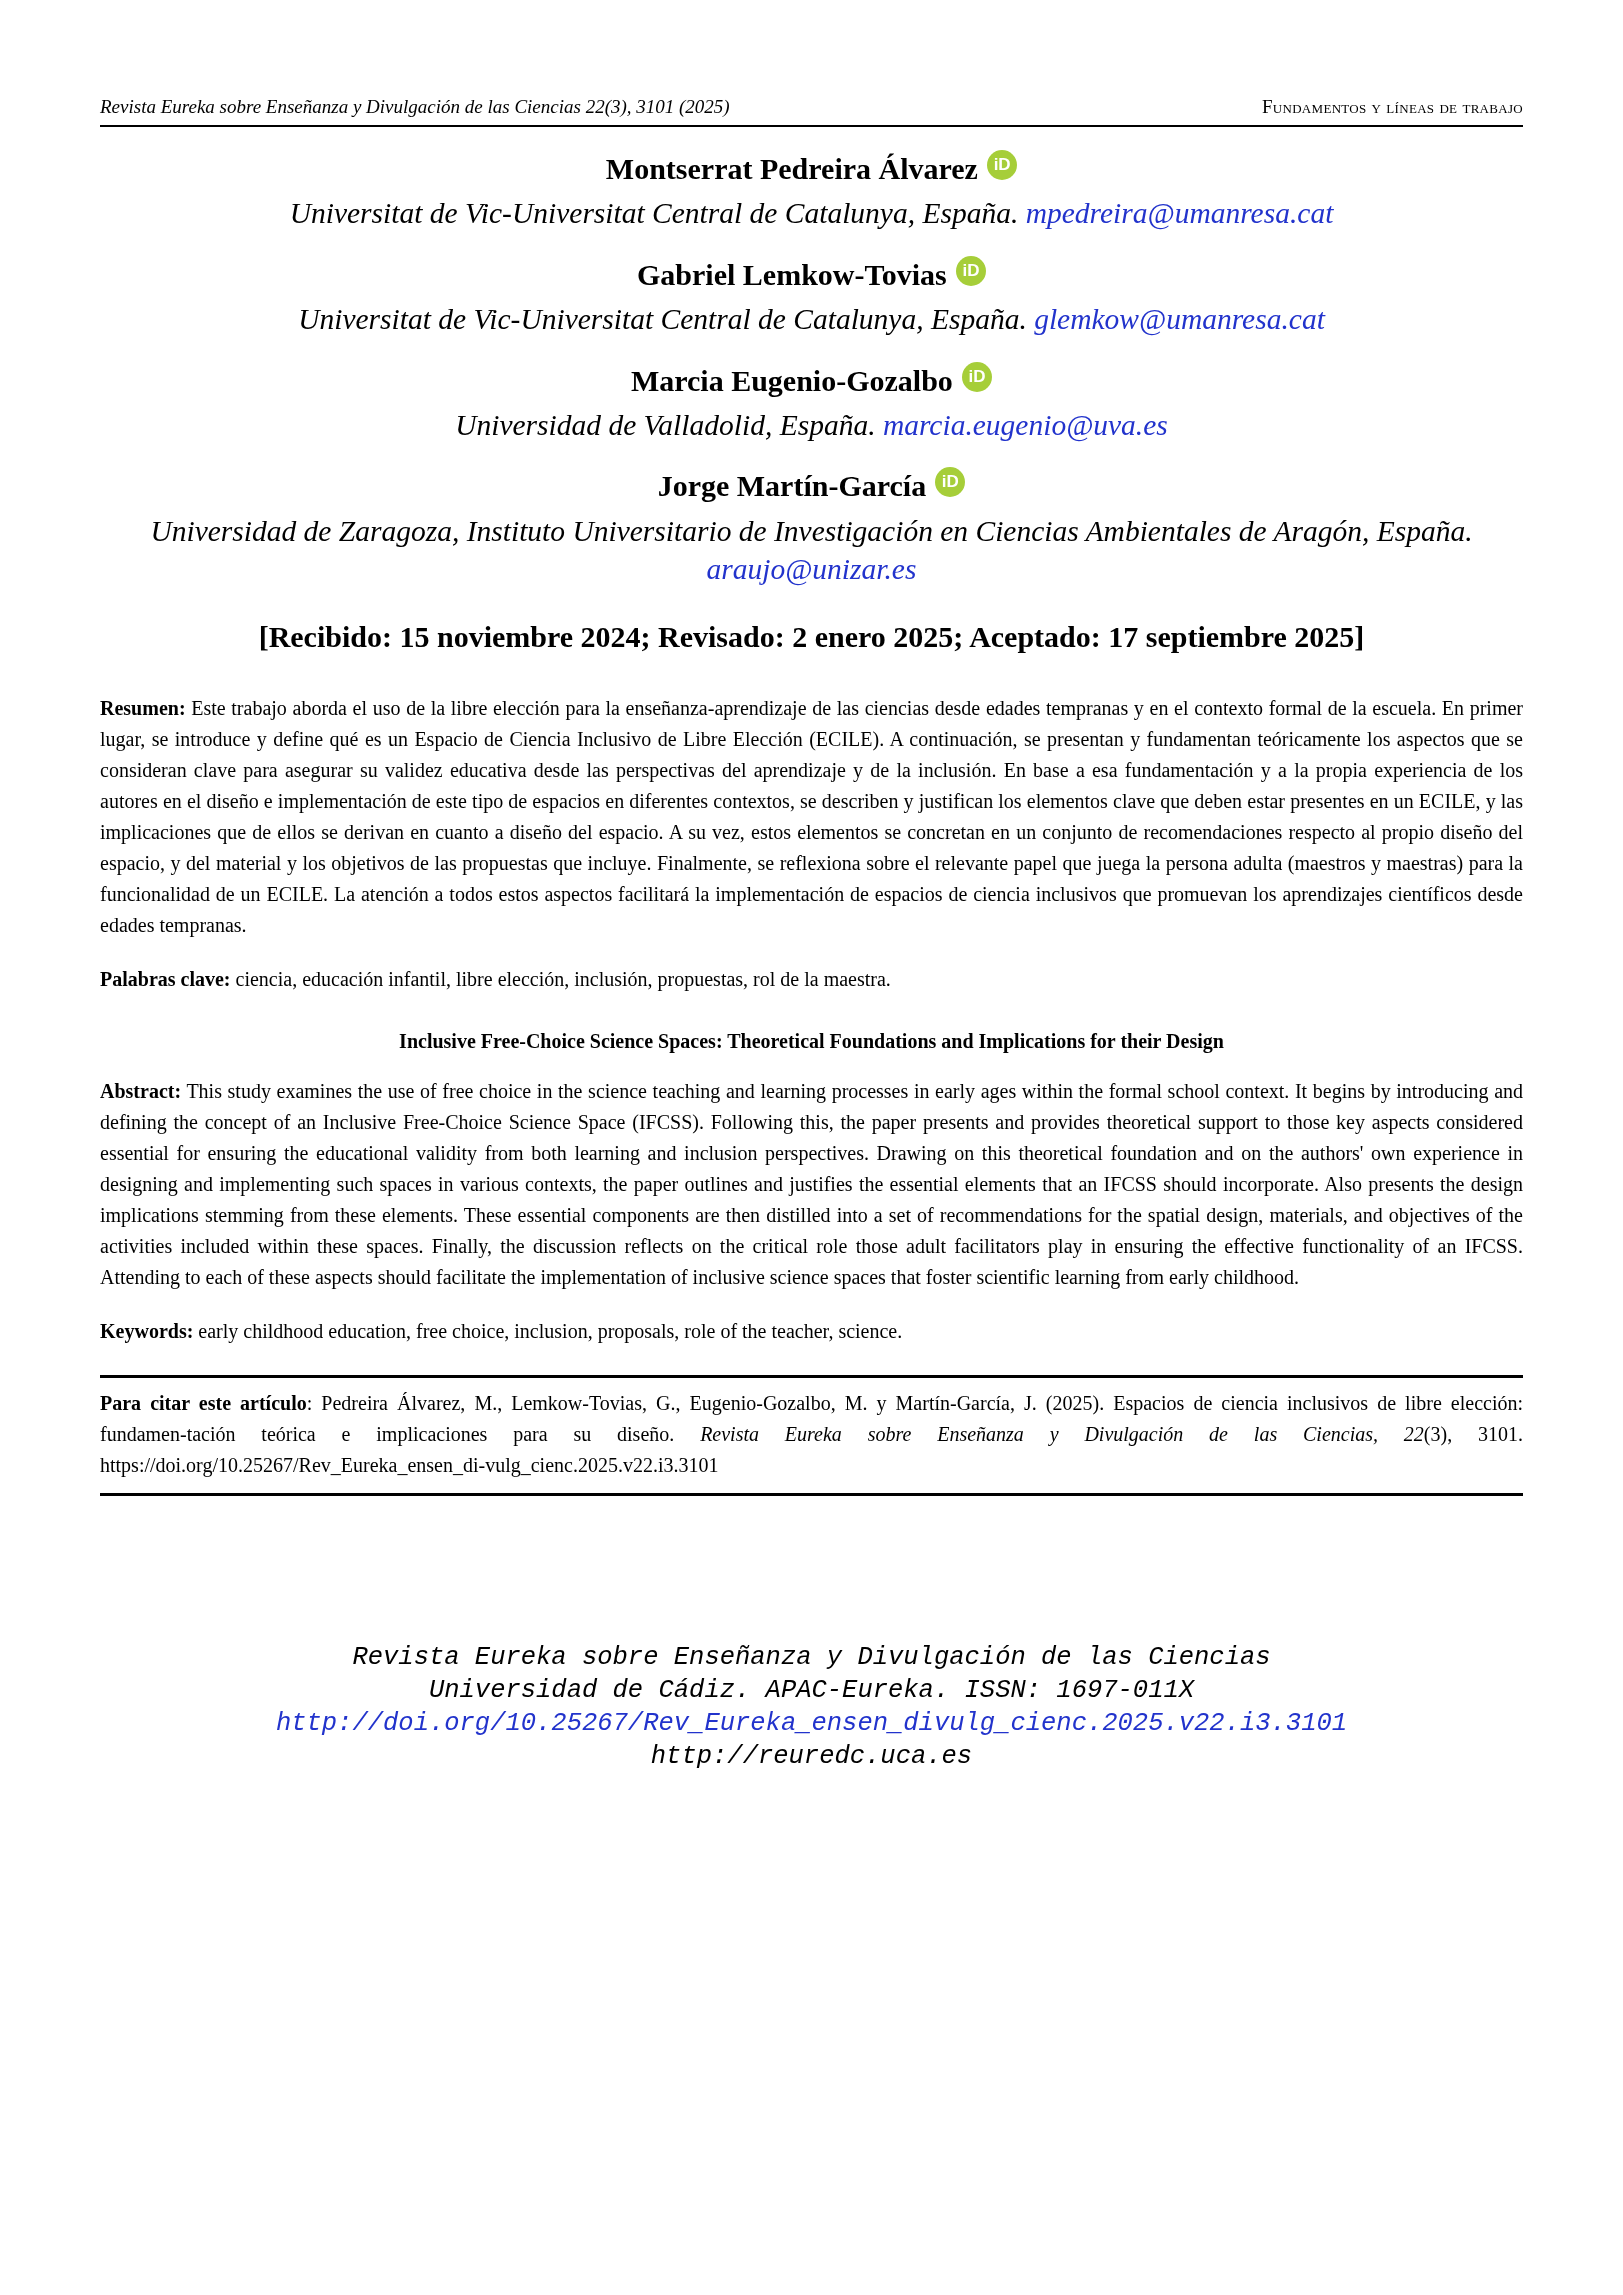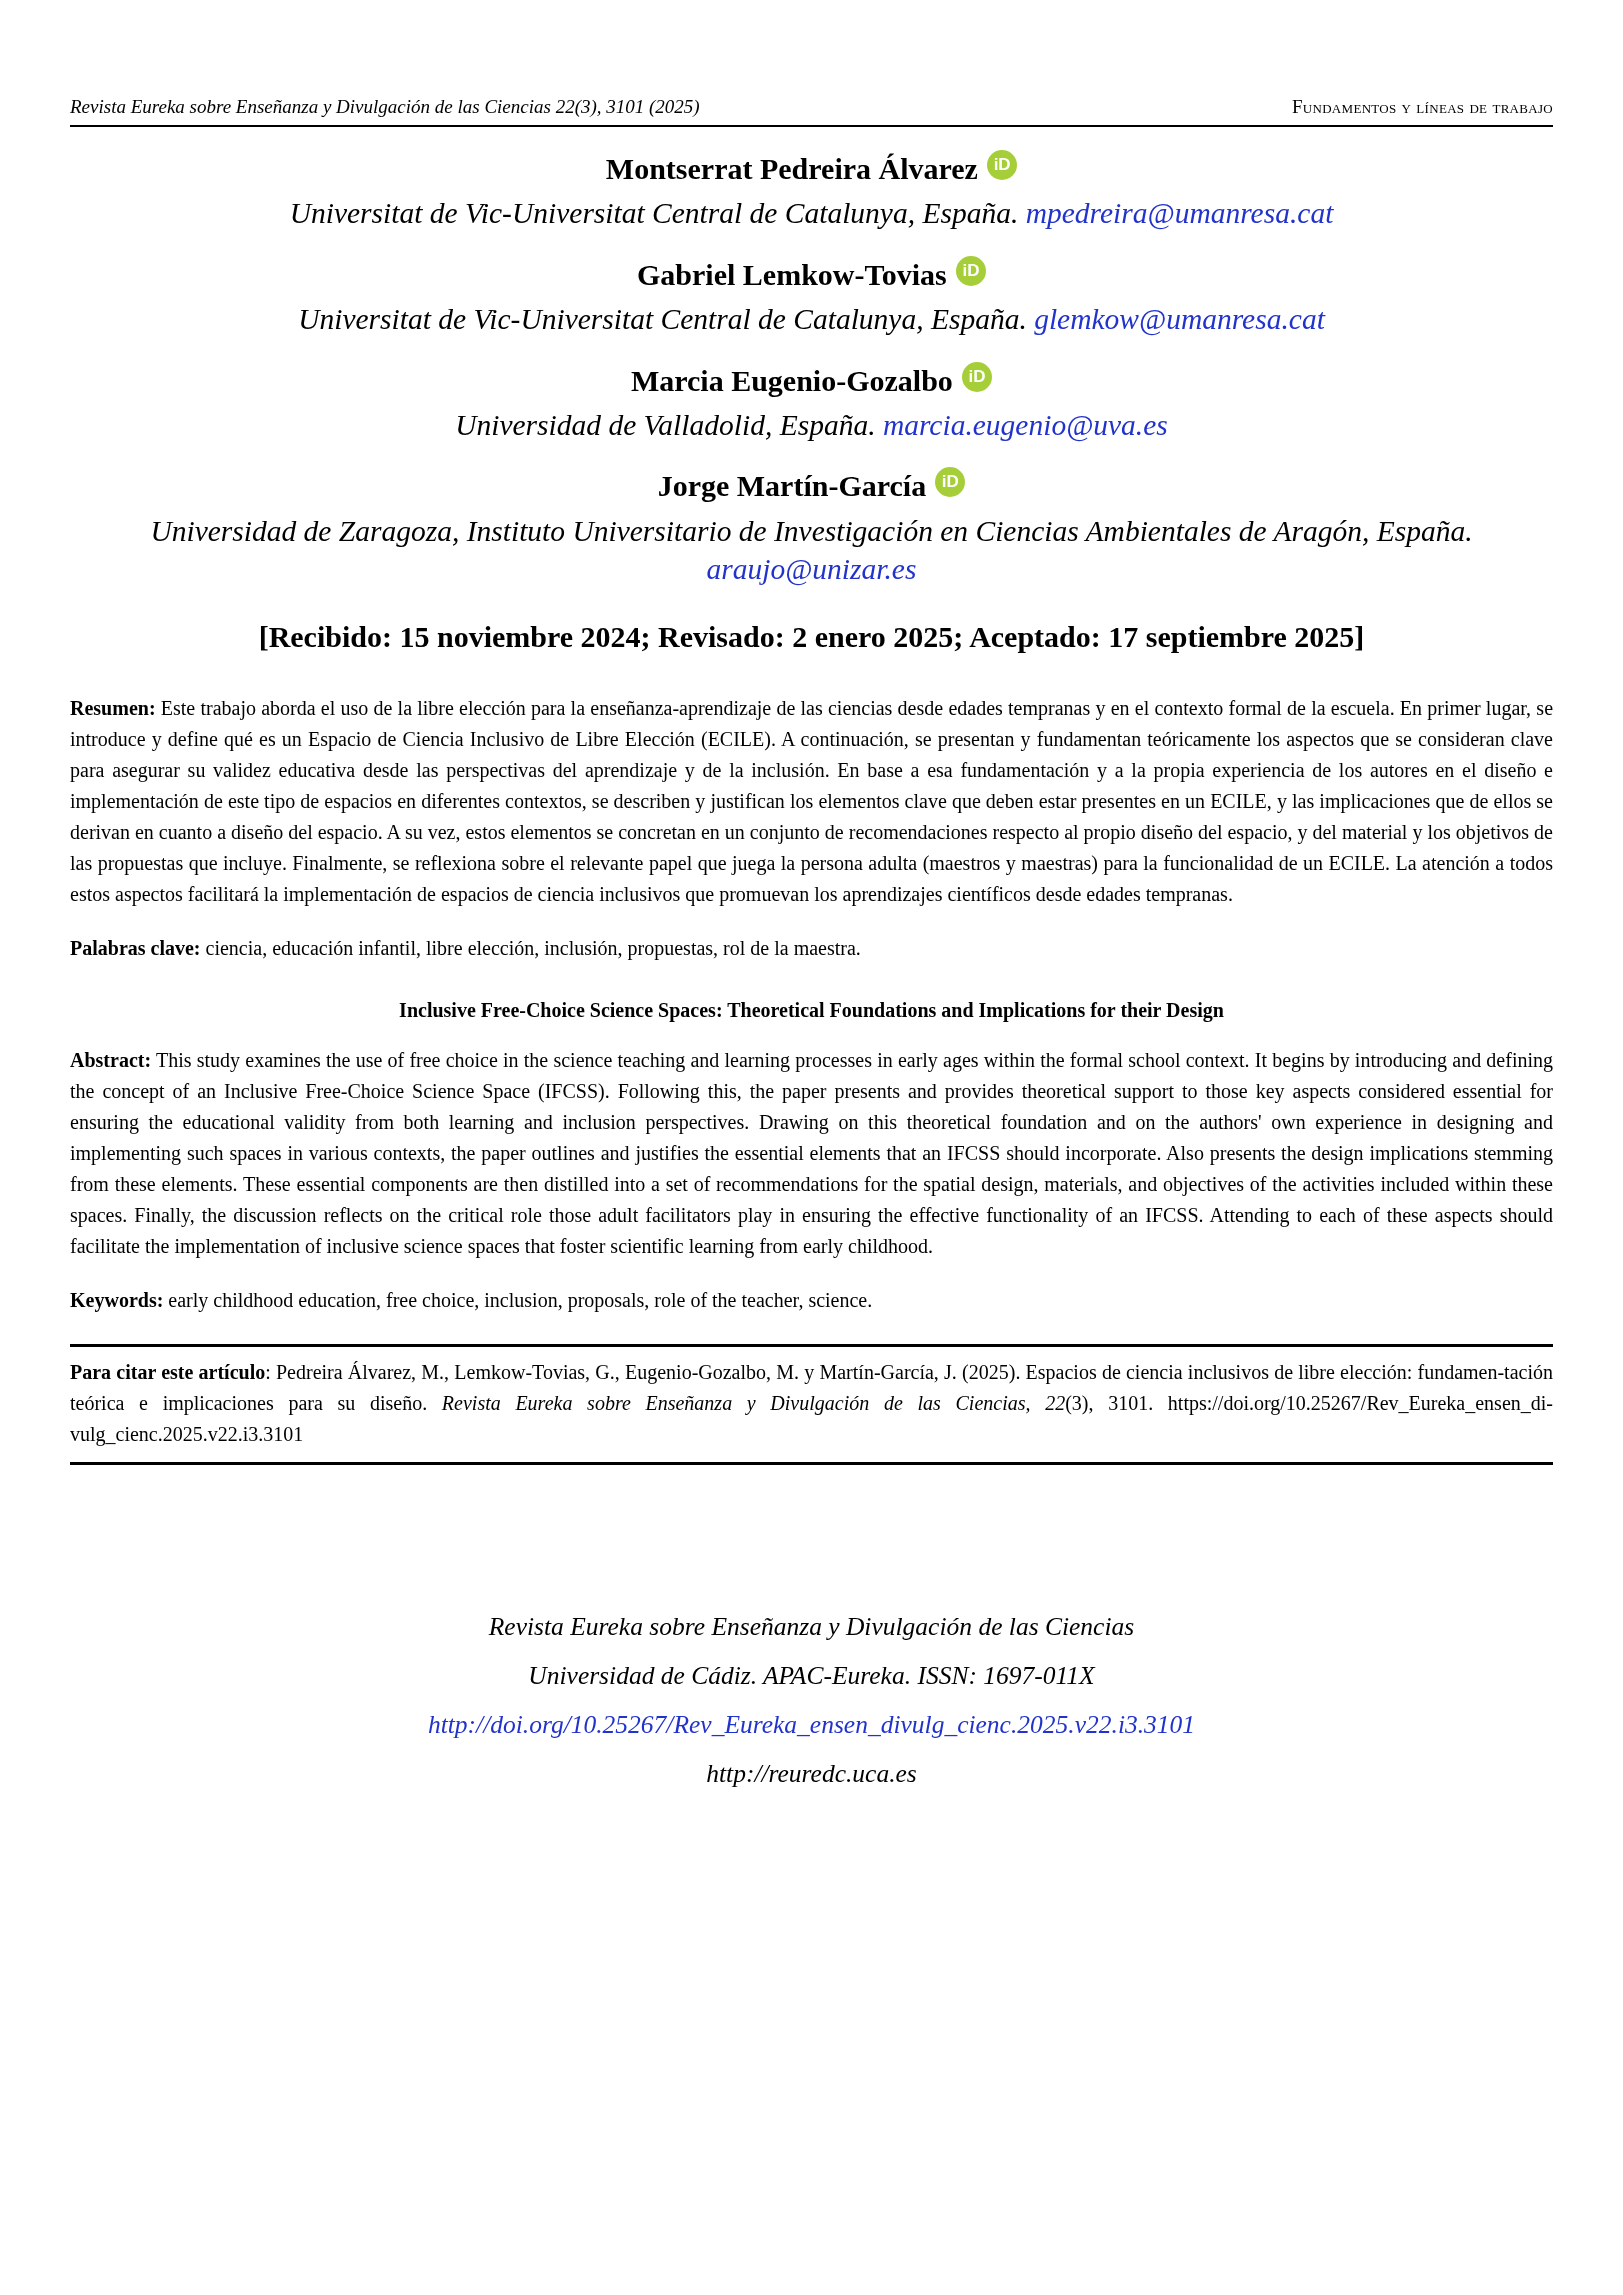--- a/index.html
+++ b/index.html
@@ -6,21 +6,21 @@
     --link:#2233cc;
     --orcid:#A6CE39;
   }
   html,body{margin:0;padding:0;}
   body{
     width:1623px;height:2295px;
     background:#ffffff;color:#000;
     font-family:"Liberation Serif","DejaVu Serif",serif;
     position:relative;overflow:hidden;
   }
-  .page{padding:0 70px;}
+  .page{padding:0 100px;}
   
   .header{
     display:flex;justify-content:space-between;align-items:flex-end;
     padding-top:96px;padding-bottom:6.5px;border-bottom:2.6px solid #000;
   }
   .header-left{font-style:italic;font-size:19px;}
   .header-right{font-variant:small-caps;font-size:19px;letter-spacing:0.3px;}
   
   .title{margin:110px 0 0;text-align:center;font-size:43px;font-weight:bold;line-height:58px;}
   
@@ -44,21 +44,21 @@
   .abstract{margin-top:18.3px;}
   .keywords{margin-top:23.6px;}
   
   .cite-block{
     margin-top:27.5px;border-top:3.3px solid #000;border-bottom:3.3px solid #000;
     padding:10.5px 0 11.8px;
   }
   .cite-block i{font-style:italic;}
   
   .footer{margin-top:145px;text-align:center;font-style:italic;font-size:25.5px;line-height:33px;}
-  .footer p{margin:16px;}
+  .footer p{margin:0;font-family:Liberation Mono, monospace;}
   .footer a{color:var(--link);text-decoration:none;cursor:pointer;}
 </style>
 </head>
 <body>
 
 <div class="page">
 
   <div class="header">
     <span class="header-left">Revista Eureka sobre Enseñanza y Divulgación de las Ciencias 22(3), 3101 (2025)</span>
     <span class="header-right">Fundamentos y líneas de trabajo</span>

